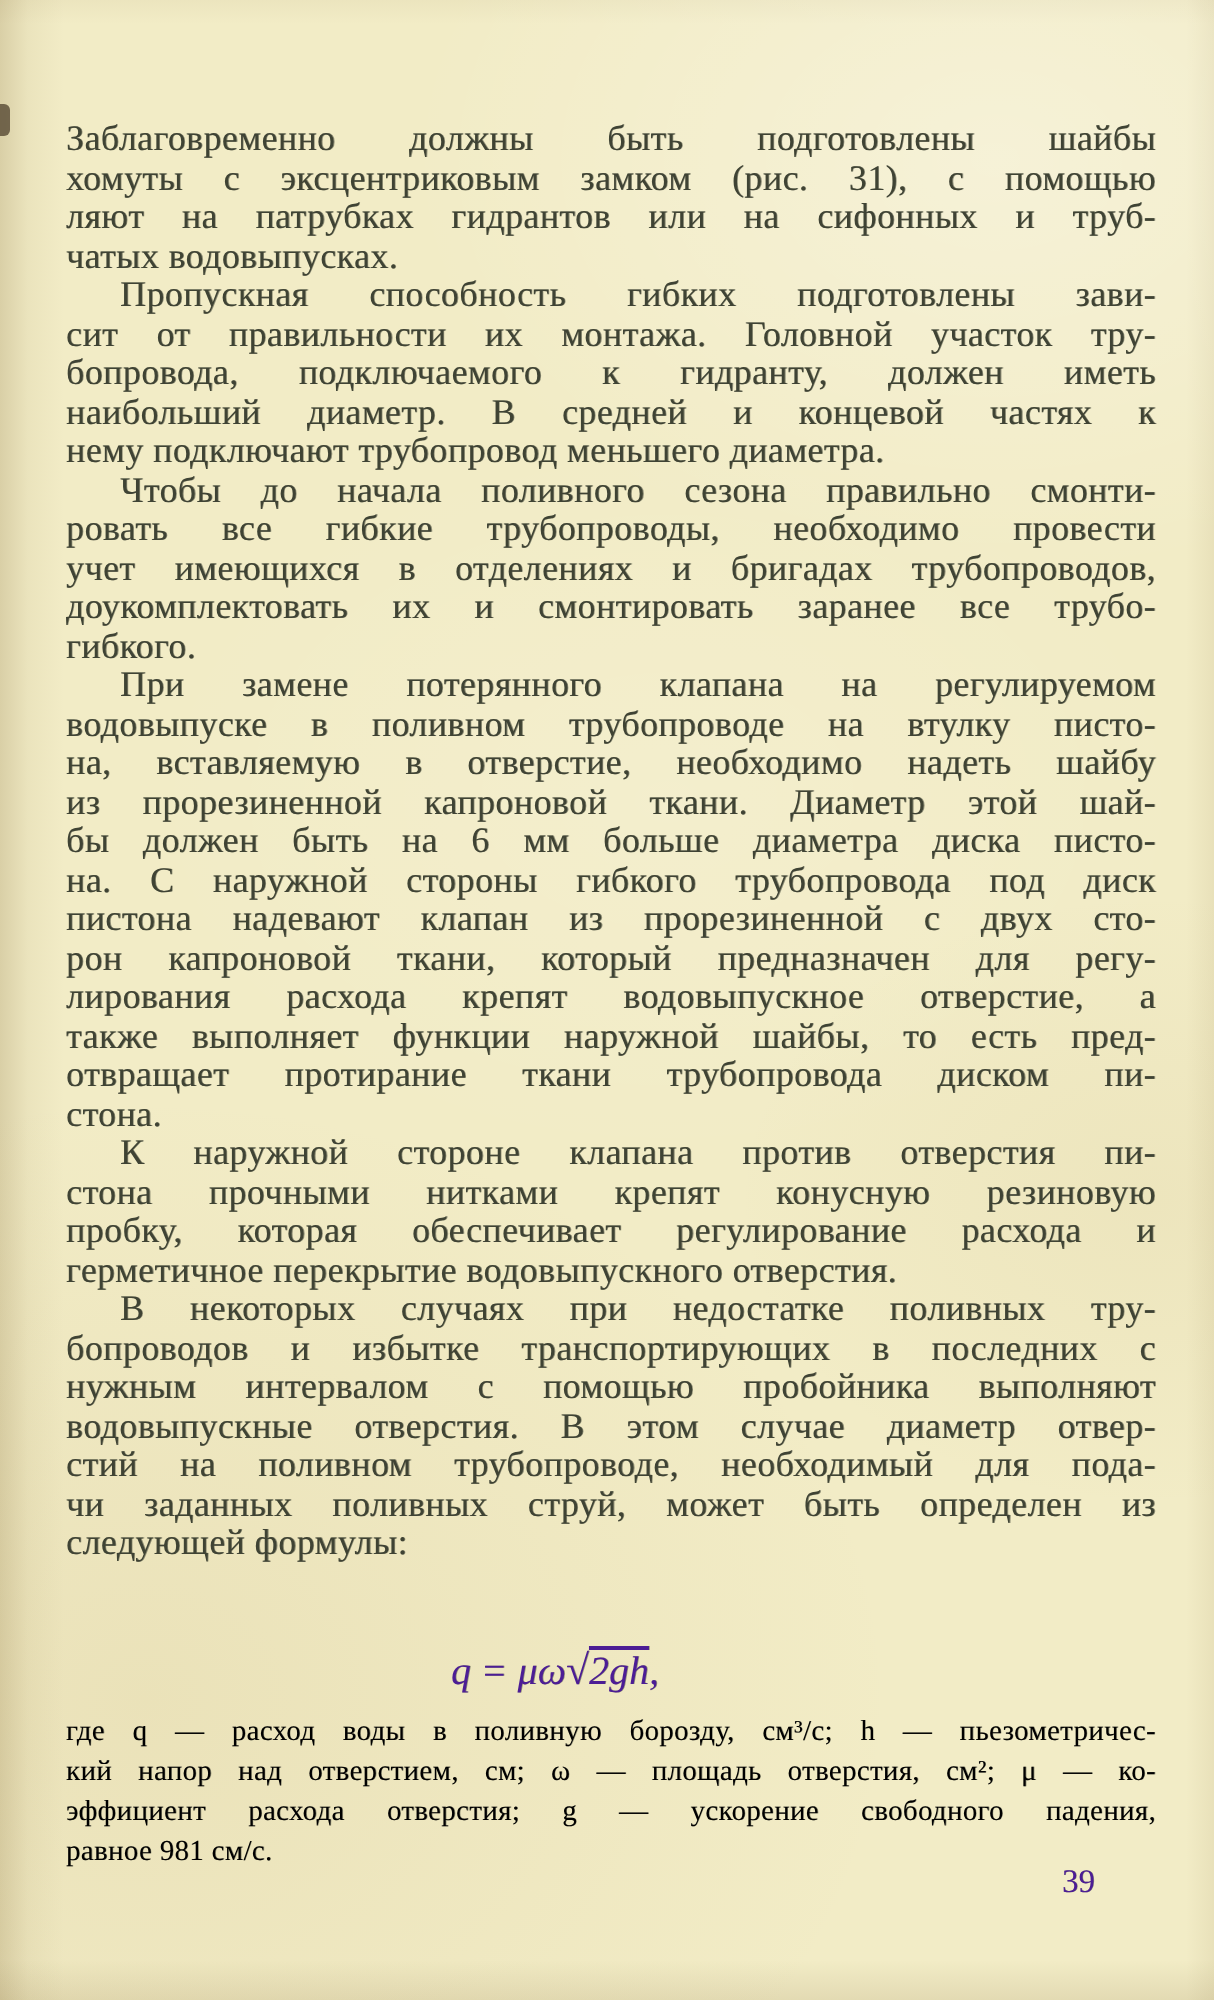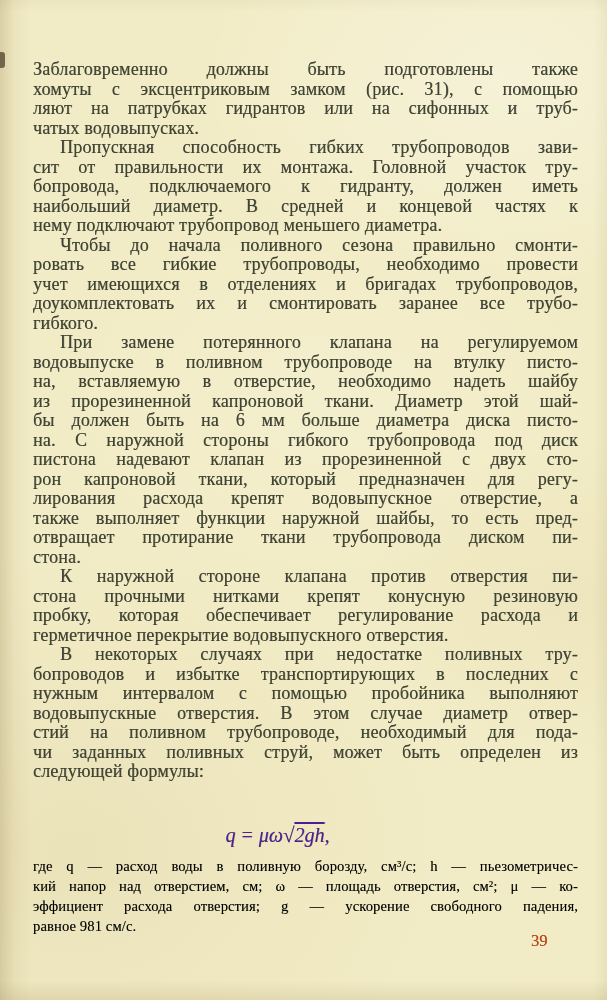--- a/index.html
+++ b/index.html
@@ -45,36 +45,36 @@
   .formula .f-rad { font-style: normal; font-size: 21px; }
   .formula .f-radicand { text-decoration: overline; }
   .footnote {
     position: absolute; left: 33px; top: 856px; width: 545px;
     font-size: 14.5px; line-height: 20px; color: #000000;
     letter-spacing: 0.15px;
     text-shadow: 0.3px 0 0 rgba(67,71,58,0.5);
   }
   .page-number {
     position: absolute; left: 531px; top: 931px;
-    font-size: 16.5px; color: #c2410c;
+    font-size: 16.5px; color: #4c1d95;
     text-shadow: 0.3px 0 0 rgba(69,74,60,0.5);
   }
 </style>
 </head>
 <body style="background: rgb(242, 236, 198);">
 
 <div class="paper-texture"></div>
 <div class="edge-mark"></div>
 
 <div class="text-block" id="body-text" style="color: rgb(63, 67, 52);">
-    <div class="line">Заблаговременно должны быть подготовлены также</div>
+    <div class="line">Заблаговременно должны быть подготовлены шайбы</div>
     <div class="line">хомуты с эксцентриковым замком (рис. 31), с помощью</div>
     <div class="line">ляют на патрубках гидрантов или на сифонных и труб-</div>
     <div class="line end">чатых водовыпусках.</div>
-    <div class="line indent">Пропускная способность гибких трубопроводов зави-</div>
+    <div class="line indent">Пропускная способность гибких подготовлены зави-</div>
     <div class="line">сит от правильности их монтажа. Головной участок тру-</div>
     <div class="line">бопровода, подключаемого к гидранту, должен иметь</div>
     <div class="line">наибольший диаметр. В средней и концевой частях к</div>
     <div class="line end">нему подключают трубопровод меньшего диаметра.</div>
     <div class="line indent">Чтобы до начала поливного сезона правильно смонти-</div>
     <div class="line">ровать все гибкие трубопроводы, необходимо провести</div>
     <div class="line">учет имеющихся в отделениях и бригадах трубопроводов,</div>
     <div class="line">доукомплектовать их и смонтировать заранее все трубо-</div>
     <div class="line end">гибкого.</div>
     <div class="line indent">При замене потерянного клапана на регулируемом</div>

